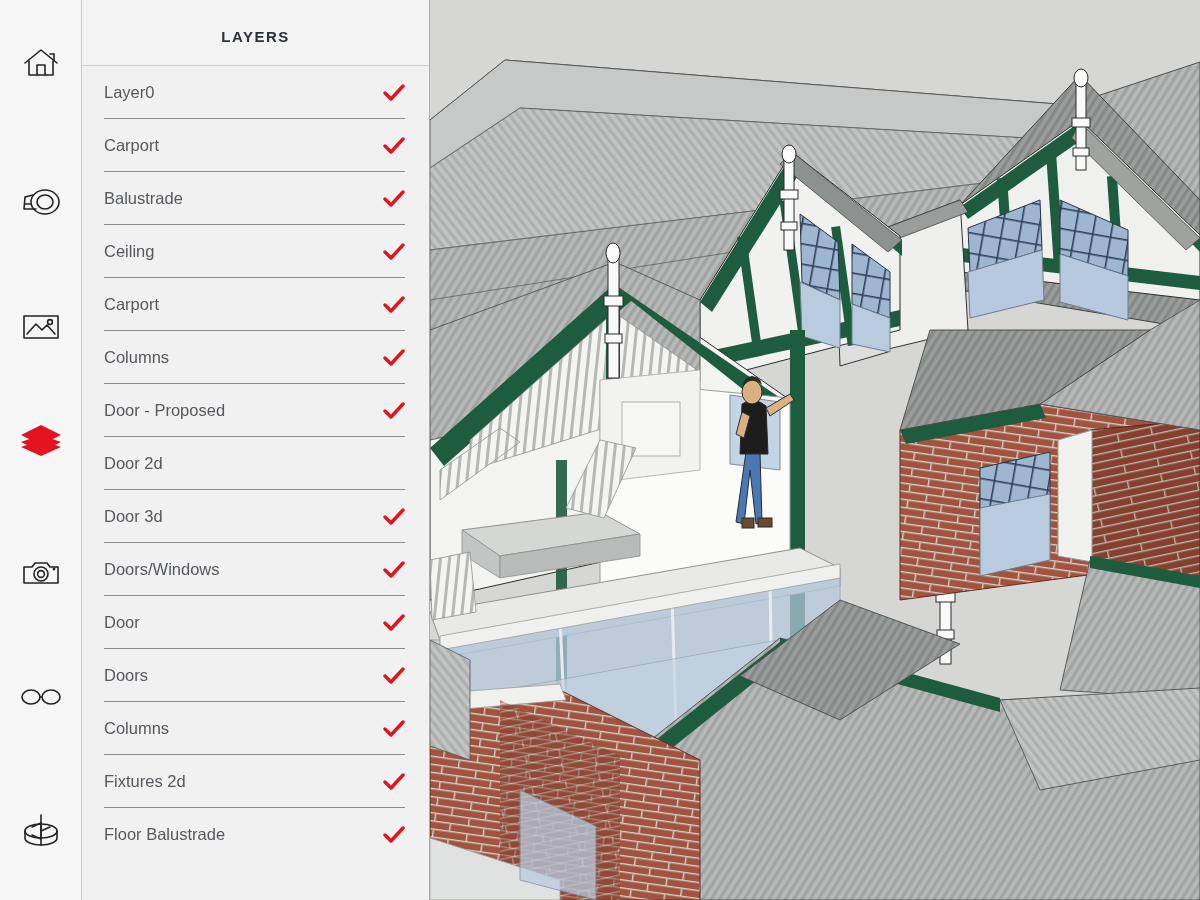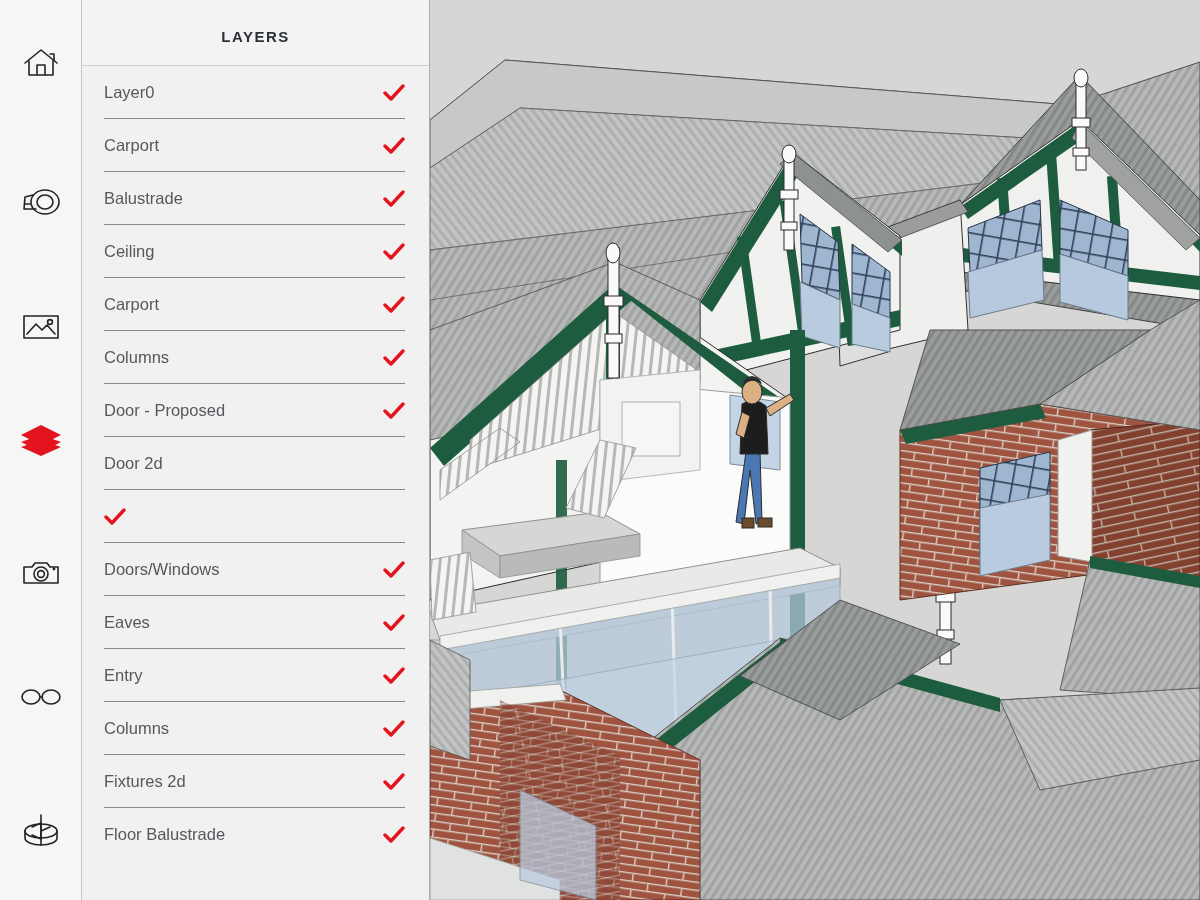--- a/index.html
+++ b/index.html
@@ -422,47 +422,48 @@
         <div class="layer-row">
           <span class="name">Door 2d</span>
           <span class="check off">
             <svg width="22" height="18" viewBox="0 0 22 18">
               <path d="M2 9 L8 15 L20 2" fill="none" stroke="#e4141e" stroke-width="3.4" stroke-linecap="round" stroke-linejoin="round"></path>
             </svg>
           </span>
           <span class="sep"></span>
         </div>
         <div class="layer-row">
+          <span class="name">Door 3d</span>
           <span class="check">
             <svg width="22" height="18" viewBox="0 0 22 18">
               <path d="M2 9 L8 15 L20 2" fill="none" stroke="#e4141e" stroke-width="3.4" stroke-linecap="round" stroke-linejoin="round"></path>
             </svg>
           </span>
           <span class="sep"></span>
         </div>
         <div class="layer-row">
           <span class="name">Doors/Windows</span>
           <span class="check">
             <svg width="22" height="18" viewBox="0 0 22 18">
               <path d="M2 9 L8 15 L20 2" fill="none" stroke="#e4141e" stroke-width="3.4" stroke-linecap="round" stroke-linejoin="round"></path>
             </svg>
           </span>
           <span class="sep"></span>
         </div>
         <div class="layer-row">
-          <span class="name">Eaves</span>
-          <span class="check">
-            <svg width="22" height="18" viewBox="0 0 22 18">
-              <path d="M2 9 L8 15 L20 2" fill="none" stroke="#e4141e" stroke-width="3.4" stroke-linecap="round" stroke-linejoin="round"></path>
-            </svg>
-          </span>
-          <span class="sep"></span>
-        </div>
-        <div class="layer-row">
-          <span class="name">Entry</span>
+          <span class="name">Door</span>
+          <span class="check">
+            <svg width="22" height="18" viewBox="0 0 22 18">
+              <path d="M2 9 L8 15 L20 2" fill="none" stroke="#e4141e" stroke-width="3.4" stroke-linecap="round" stroke-linejoin="round"></path>
+            </svg>
+          </span>
+          <span class="sep"></span>
+        </div>
+        <div class="layer-row">
+          <span class="name">Doors</span>
           <span class="check">
             <svg width="22" height="18" viewBox="0 0 22 18">
               <path d="M2 9 L8 15 L20 2" fill="none" stroke="#e4141e" stroke-width="3.4" stroke-linecap="round" stroke-linejoin="round"></path>
             </svg>
           </span>
           <span class="sep"></span>
         </div>
         <div class="layer-row">
           <span class="name">Columns</span>
           <span class="check">

